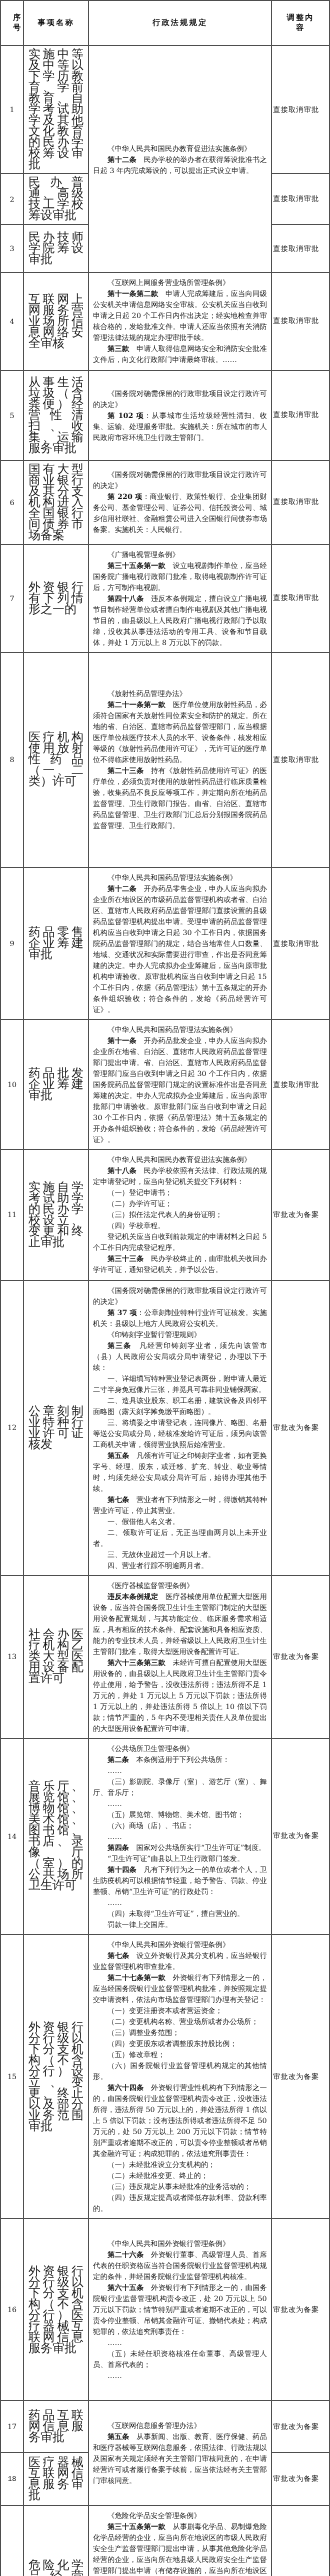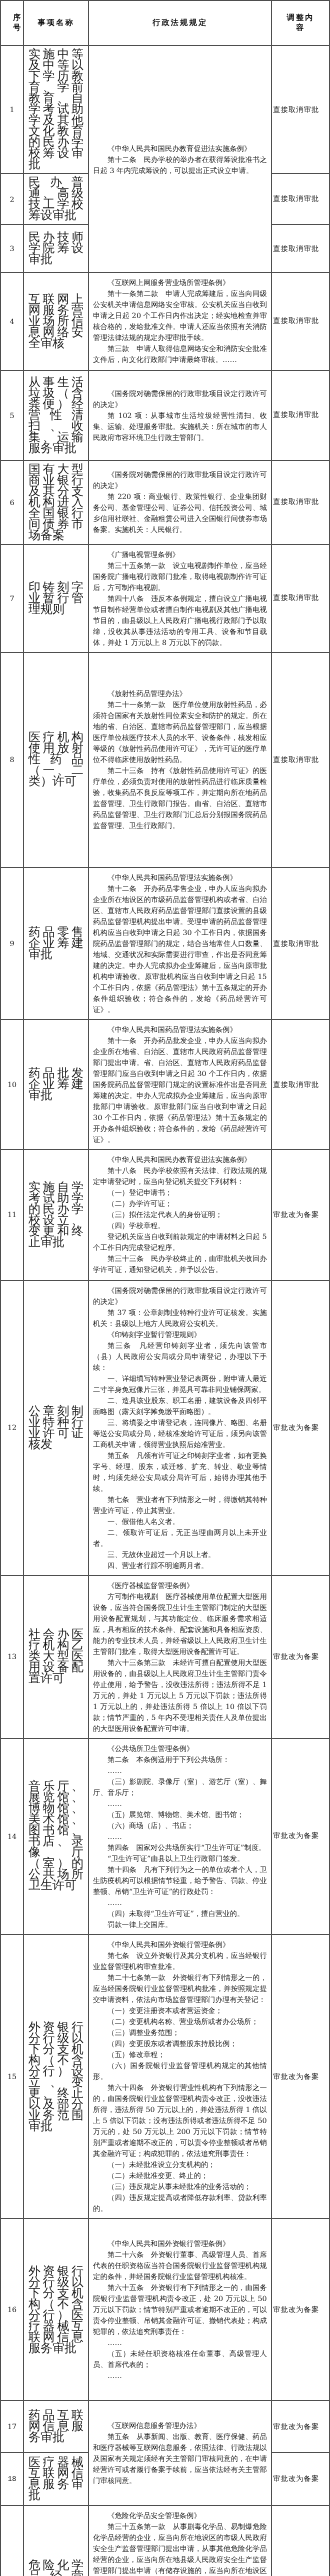--- a/index.html
+++ b/index.html
@@ -55,21 +55,21 @@
     text-indent: 2em;
     text-align: justify;
     text-justify: inter-ideograph;
   }
   td.adj {
     text-align: left;
     font-size: 7.2px;
     letter-spacing: 0.5px;
     padding: 1px;
   }
-  .bd { font-weight: normal; }
+  .bd { font-weight: bold; }
 </style>
 </head>
 <body>
 
 <table class="reg-table">
   <colgroup>
     <col style="width:23px">
     <col style="width:65px">
     <col style="width:183px">
     <col style="width:58px">
@@ -125,21 +125,21 @@
         <td class="no" style="height: 78px;">6</td>
         <td class="name">国有大型商业银行及其分支机构进入全国银行间债券市场备案</td>
         <td class="reg">
           <p><span>《国务院对确需保留的行政审批项目设定行政许可的决定》</span></p>
           <p><span class="bd">第 220 项</span><span>：商业银行、政策性银行、企业集团财务公司、基金管理公司、证券公司、信托投资公司、城乡信用社联社、金融租赁公司进入全国银行间债券市场备案。实施机关：人民银行。</span></p>
         </td>
         <td class="adj">直接取消审批</td>
       </tr>
       <tr>
         <td class="no">7</td>
-        <td class="name">印铸刻字业暂行管理规则</td>
+        <td class="name">外资银行有下列情形之一的</td>
         <td class="reg">
           <p><span>《广播电视管理条例》</span></p>
           <p><span class="bd">第三十五条第一款</span><span>　设立电视剧制作单位，应当经国务院广播电视行政部门批准，取得电视剧制作许可证后，方可制作电视剧。</span></p>
           <p><span class="bd">第四十八条</span><span>　违反本条例规定，擅自设立广播电视节目制作经营单位或者擅自制作电视剧及其他广播电视节目的，由县级以上人民政府广播电视行政部门予以取缔，没收其从事违法活动的专用工具、设备和节目载体，并处 1 万元以上 8 万元以下的罚款。</span></p>
         </td>
         <td class="adj">直接取消审批</td>
       </tr>
       <tr>
         <td class="no" style="height: 215px;">8</td>
         <td class="name">医疗机构使用放射性药品（一、二类）许可</td>
@@ -201,21 +201,21 @@
           <p><span>三、无故休业超过一个月以上者。</span></p>
           <p><span>四、营业者行踪不明逾两月者。</span></p>
         </td>
         <td class="adj">审批改为备案</td>
       </tr>
       <tr>
         <td class="no">13</td>
         <td class="name">社会办医疗机构乙类大型医用设备配置许可</td>
         <td class="reg">
           <p><span>《医疗器械监督管理条例》</span></p>
-          <p><span class="bd">方可制作电视剧</span><span>　医疗器械使用单位配置大型医用设备，应当符合国务院卫生计生主管部门制定的大型医用设备配置规划，与其功能定位、临床服务需求相适应，具有相应的技术条件、配套设施和具备相应资质、能力的专业技术人员，并经省级以上人民政府卫生计生主管部门批准，取得大型医用设备配置许可证。</span></p>
+          <p><span class="bd">违反本条例规定</span><span>　医疗器械使用单位配置大型医用设备，应当符合国务院卫生计生主管部门制定的大型医用设备配置规划，与其功能定位、临床服务需求相适应，具有相应的技术条件、配套设施和具备相应资质、能力的专业技术人员，并经省级以上人民政府卫生计生主管部门批准，取得大型医用设备配置许可证。</span></p>
           <p><span class="bd">第六十三条第三款</span><span>　未经许可擅自配置使用大型医用设备的，由县级以上人民政府卫生计生主管部门责令停止使用，给予警告，没收违法所得；违法所得不足 1 万元的，并处 1 万元以上 5 万元以下罚款；违法所得 1 万元以上的，并处违法所得 5 倍以上 10 倍以下罚款；情节严重的，5 年内不受理相关责任人及单位提出的大型医用设备配置许可申请。</span></p>
         </td>
         <td class="adj">审批改为备案</td>
       </tr>
       <tr>
         <td class="no">14</td>
         <td class="name">音乐厅、展览馆、博物馆、美术馆、图书馆、书店、录像厅（室）的公共场所卫生许可</td>
         <td class="reg">
           <p><span>《公共场所卫生管理条例》</span></p>
           <p><span class="bd">第二条</span><span>　本条例适用于下列公共场所：</span></p>

